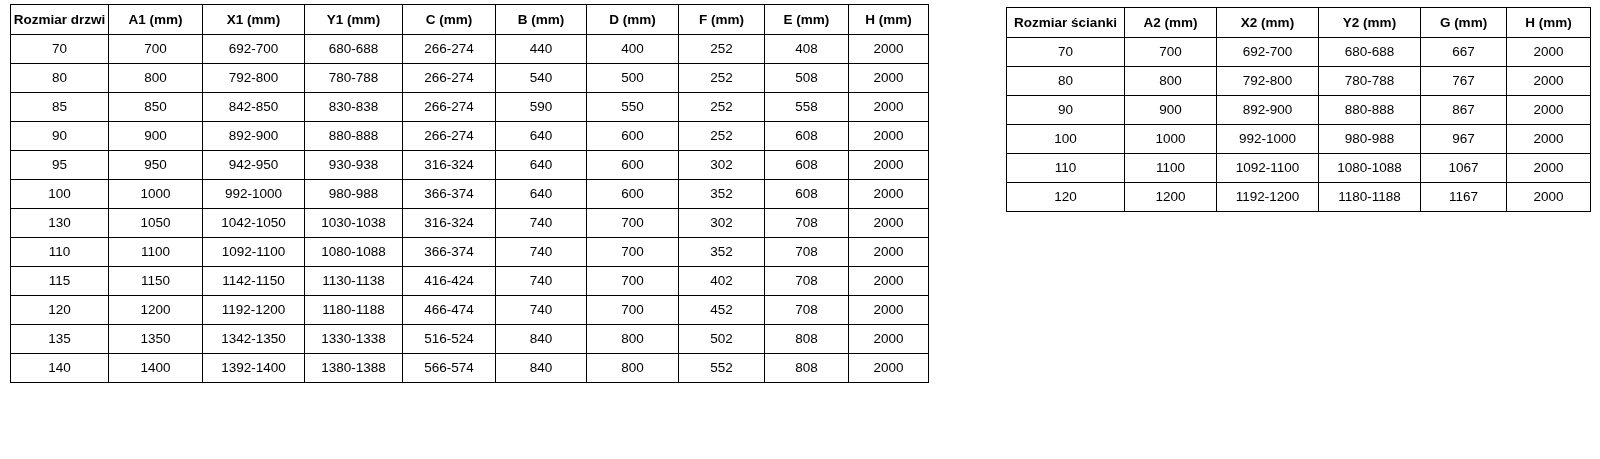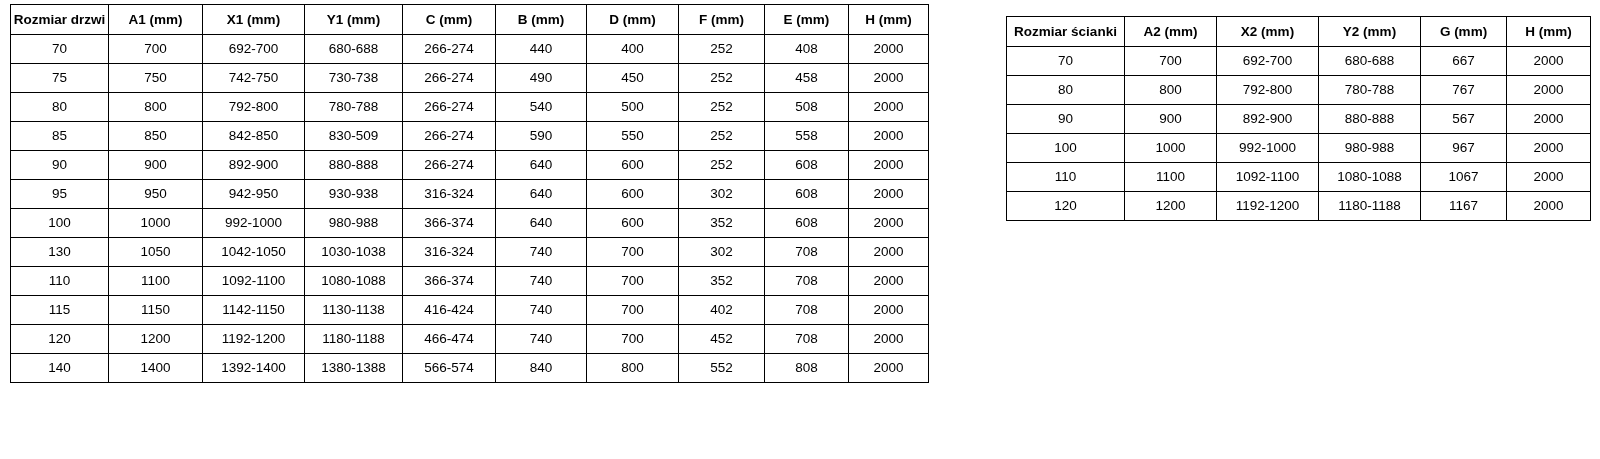--- a/index.html
+++ b/index.html
@@ -21,21 +21,21 @@
   }
   .table-wrap {
     position: absolute;
   }
   #doors-table-wrap {
     left: 10px;
     top: 4px;
   }
   #walls-table-wrap {
     left: 1006px;
-    top: 16px;
+    top: 7px;
   }
   table.spec {
     border-collapse: collapse;
     table-layout: fixed;
   }
   table.spec td, table.spec th {
     border: 1px solid #000000;
     text-align: center;
     vertical-align: middle;
     font-size: 13.5px;
@@ -109,48 +109,36 @@
           <td>692-700</td>
           <td>680-688</td>
           <td>266-274</td>
           <td>440</td>
           <td>400</td>
           <td>252</td>
           <td>408</td>
           <td>2000</td>
         </tr>
         <tr>
-          <td>75</td>
-          <td>750</td>
-          <td>742-750</td>
-          <td>730-738</td>
-          <td>266-274</td>
-          <td>490</td>
-          <td>450</td>
-          <td>252</td>
-          <td>458</td>
-          <td>2000</td>
-        </tr>
-        <tr>
           <td>80</td>
           <td>800</td>
           <td>792-800</td>
           <td>780-788</td>
           <td>266-274</td>
           <td>540</td>
           <td>500</td>
           <td>252</td>
           <td>508</td>
           <td>2000</td>
         </tr>
         <tr>
           <td>85</td>
           <td>850</td>
           <td>842-850</td>
-          <td>830-509</td>
+          <td>830-838</td>
           <td>266-274</td>
           <td>590</td>
           <td>550</td>
           <td>252</td>
           <td>558</td>
           <td>2000</td>
         </tr>
         <tr>
           <td>90</td>
           <td>900</td>
@@ -226,20 +214,32 @@
         <tr>
           <td>120</td>
           <td>1200</td>
           <td>1192-1200</td>
           <td>1180-1188</td>
           <td>466-474</td>
           <td>740</td>
           <td>700</td>
           <td>452</td>
           <td>708</td>
+          <td>2000</td>
+        </tr>
+        <tr>
+          <td>135</td>
+          <td>1350</td>
+          <td>1342-1350</td>
+          <td>1330-1338</td>
+          <td>516-524</td>
+          <td>840</td>
+          <td>800</td>
+          <td>502</td>
+          <td>808</td>
           <td>2000</td>
         </tr>
         <tr>
           <td>140</td>
           <td>1400</td>
           <td>1392-1400</td>
           <td>1380-1388</td>
           <td>566-574</td>
           <td>840</td>
           <td>800</td>
@@ -286,21 +286,21 @@
           <td>792-800</td>
           <td>780-788</td>
           <td>767</td>
           <td>2000</td>
         </tr>
         <tr>
           <td>90</td>
           <td>900</td>
           <td>892-900</td>
           <td>880-888</td>
-          <td>567</td>
+          <td>867</td>
           <td>2000</td>
         </tr>
         <tr>
           <td>100</td>
           <td>1000</td>
           <td>992-1000</td>
           <td>980-988</td>
           <td>967</td>
           <td>2000</td>
         </tr>

